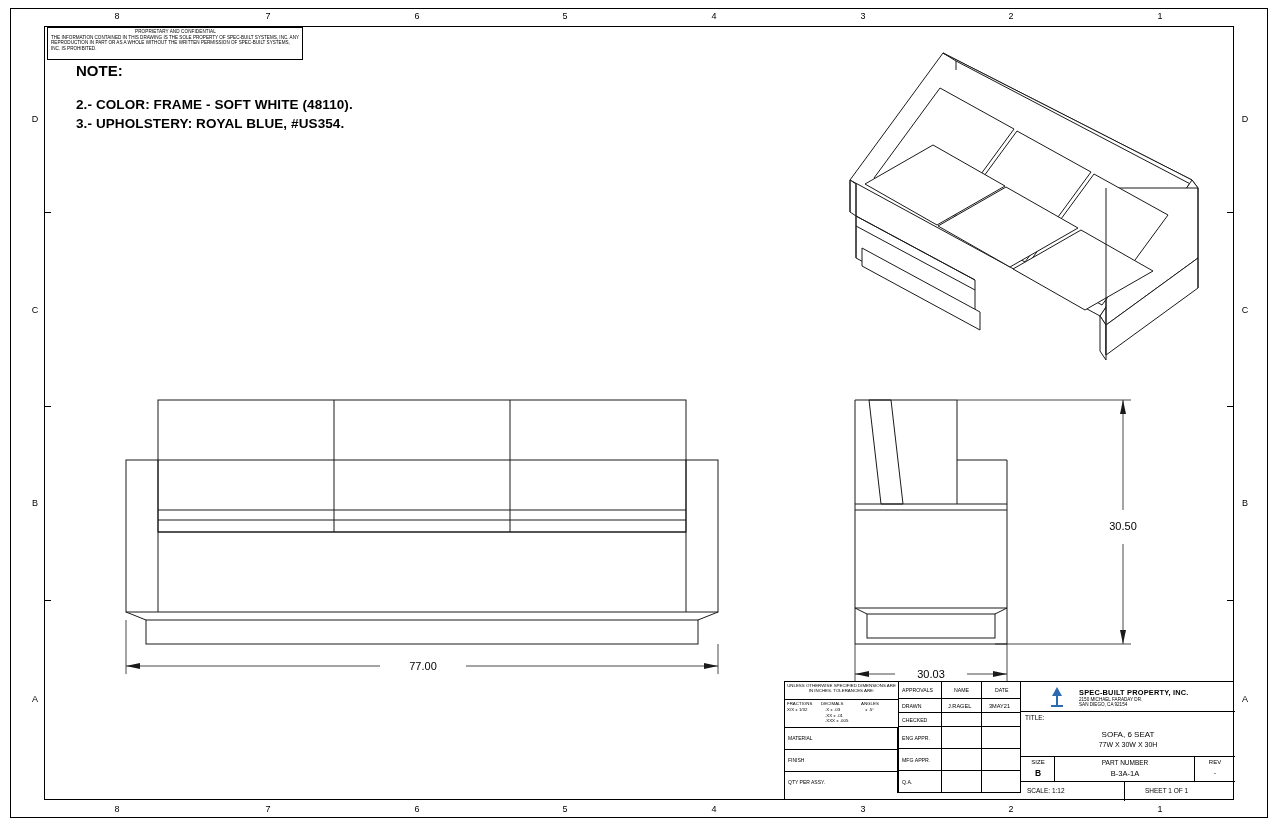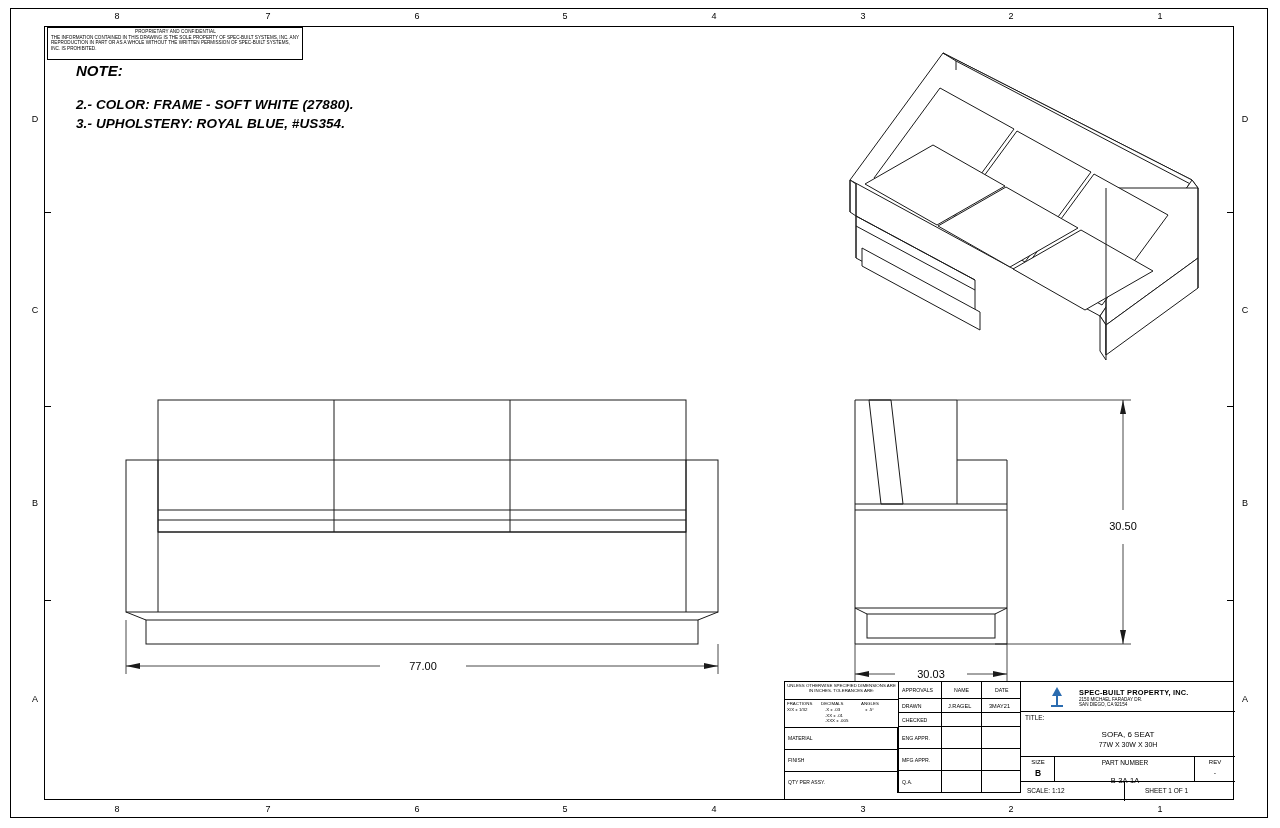--- a/index.html
+++ b/index.html
@@ -64,21 +64,20 @@
   #proprietary .pro-body {
     font-size: 4.6px;
     line-height: 5.4px;
     letter-spacing: 0px;
   }
   
   #notes {
     position: absolute;
     left: 76px; top: 62px;
     width: 520px;
-    font-style: italic;
   }
   #notes .note-head {
     font-size: 15px;
     font-weight: bold;
     margin-bottom: 16px;
   }
   #notes .note-line {
     font-size: 13.5px;
     font-weight: bold;
     line-height: 19px;
@@ -159,21 +158,21 @@
   <div class="tickmark" style="left:1227px; top:406px; width:7px; height:1px;"></div>
   <div class="tickmark" style="left:1227px; top:600px; width:7px; height:1px;"></div>
 
   <div id="proprietary">
     <div class="pro-title">PROPRIETARY AND CONFIDENTIAL</div>
     <div class="pro-body">THE INFORMATION CONTAINED IN THIS DRAWING IS THE SOLE PROPERTY OF SPEC-BUILT SYSTEMS, INC.  ANY REPRODUCTION IN PART OR AS A WHOLE WITHOUT THE WRITTEN PERMISSION OF SPEC-BUILT SYSTEMS, INC. IS PROHIBITED.</div>
   </div>
 
   <div id="notes">
     <div class="note-head">NOTE:</div>
-    <div class="note-line">2.- COLOR: FRAME - SOFT WHITE (27880).</div>
+    <div class="note-line">2.- COLOR: FRAME - SOFT WHITE (48110).</div>
     <div class="note-line">3.- UPHOLSTERY: ROYAL BLUE, #US354.</div>
   </div>
 
   <svg class="view" style="left:820px; top:30px;" width="400" height="330" viewBox="0 0 400 330">
     <g stroke="#1a1a1a" stroke-width="1" fill="none" stroke-linejoin="round">
 
       <polygon points="30,150 123,23 372,150 280,286" fill="#ffffff"></polygon>
 
       <polygon points="123,23 136,31 378,158 372,150" fill="#ffffff"></polygon>
       <polygon points="372,150 378,158 286,295 280,286" fill="#ffffff"></polygon>
@@ -370,21 +369,21 @@
       <div class="title-val" style="position:absolute; left:0; top:18px; width:214px;">SOFA, 6 SEAT</div>
       <div class="title-val" style="position:absolute; left:0; top:29px; width:214px; font-size:7px;">77W X 30W X 30H</div>
     </div>
 
     <div class="cell bb br" style="left:236px; top:75px; width:34px; height:25px;">
       <div class="tb-center" style="position:absolute; left:0; top:2px; width:34px; font-size:6px;">SIZE</div>
       <div class="big-val" style="position:absolute; left:0; top:11px; width:34px;">B</div>
     </div>
     <div class="cell bb br" style="left:270px; top:75px; width:140px; height:25px;">
       <div class="tb-center" style="position:absolute; left:0; top:2px; width:140px; font-size:6.5px;">PART NUMBER</div>
-      <div class="pn-val" style="position:absolute; left:0; top:19px; width:140px;">B-3A-1A</div>
+      <div class="pn-val" style="position:absolute; left:0; top:12px; width:140px;">B-3A-1A</div>
     </div>
     <div class="cell bb" style="left:410px; top:75px; width:40px; height:25px;">
       <div class="tb-center" style="position:absolute; left:0; top:2px; width:40px; font-size:6px;">REV</div>
       <div class="tb-center" style="position:absolute; left:0; top:12px; width:40px; font-size:7px;">-</div>
     </div>
 
     <div class="cell br" style="left:236px; top:100px; width:104px; height:19px;">
       <div style="position:absolute; left:6px; top:5px; font-size:6.5px;">SCALE: 1:12</div>
     </div>
     <div class="cell" style="left:340px; top:100px; width:110px; height:19px;">

